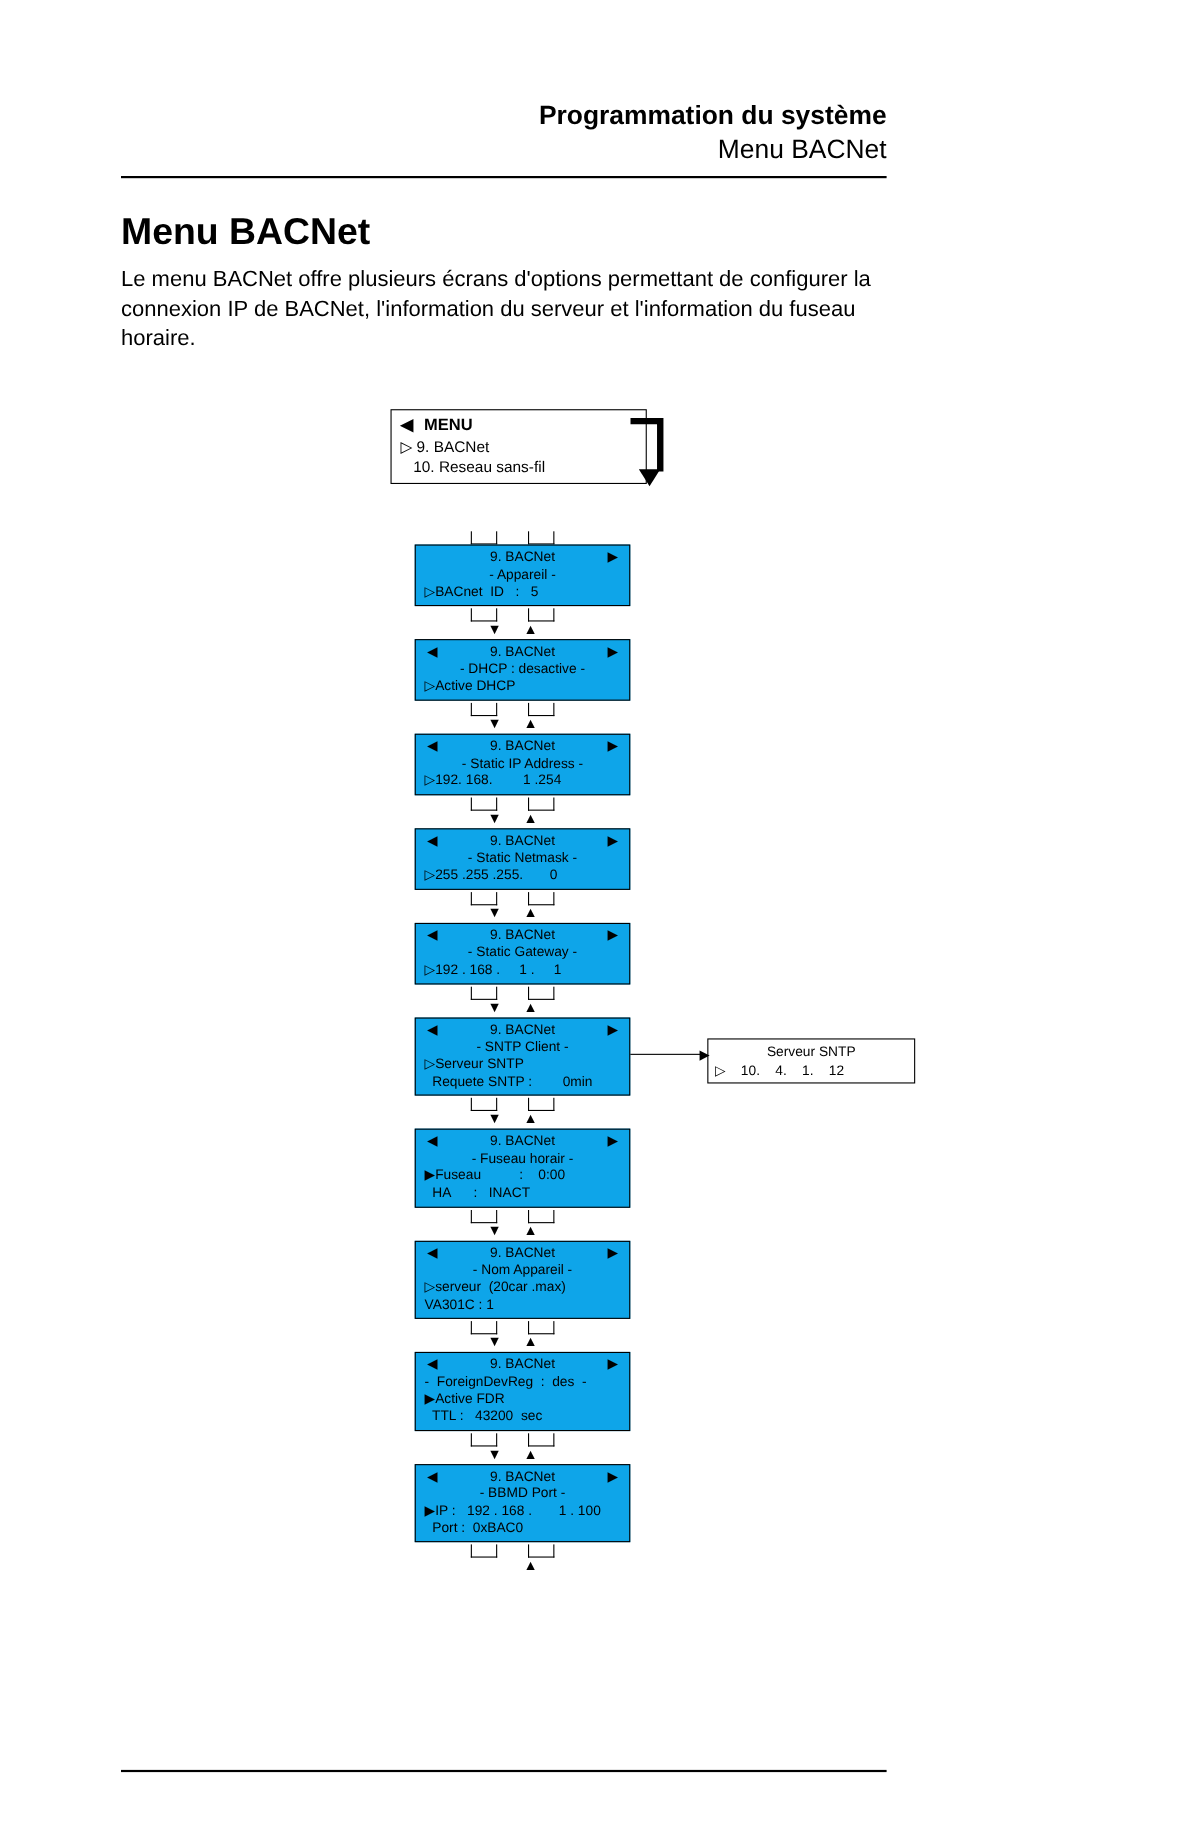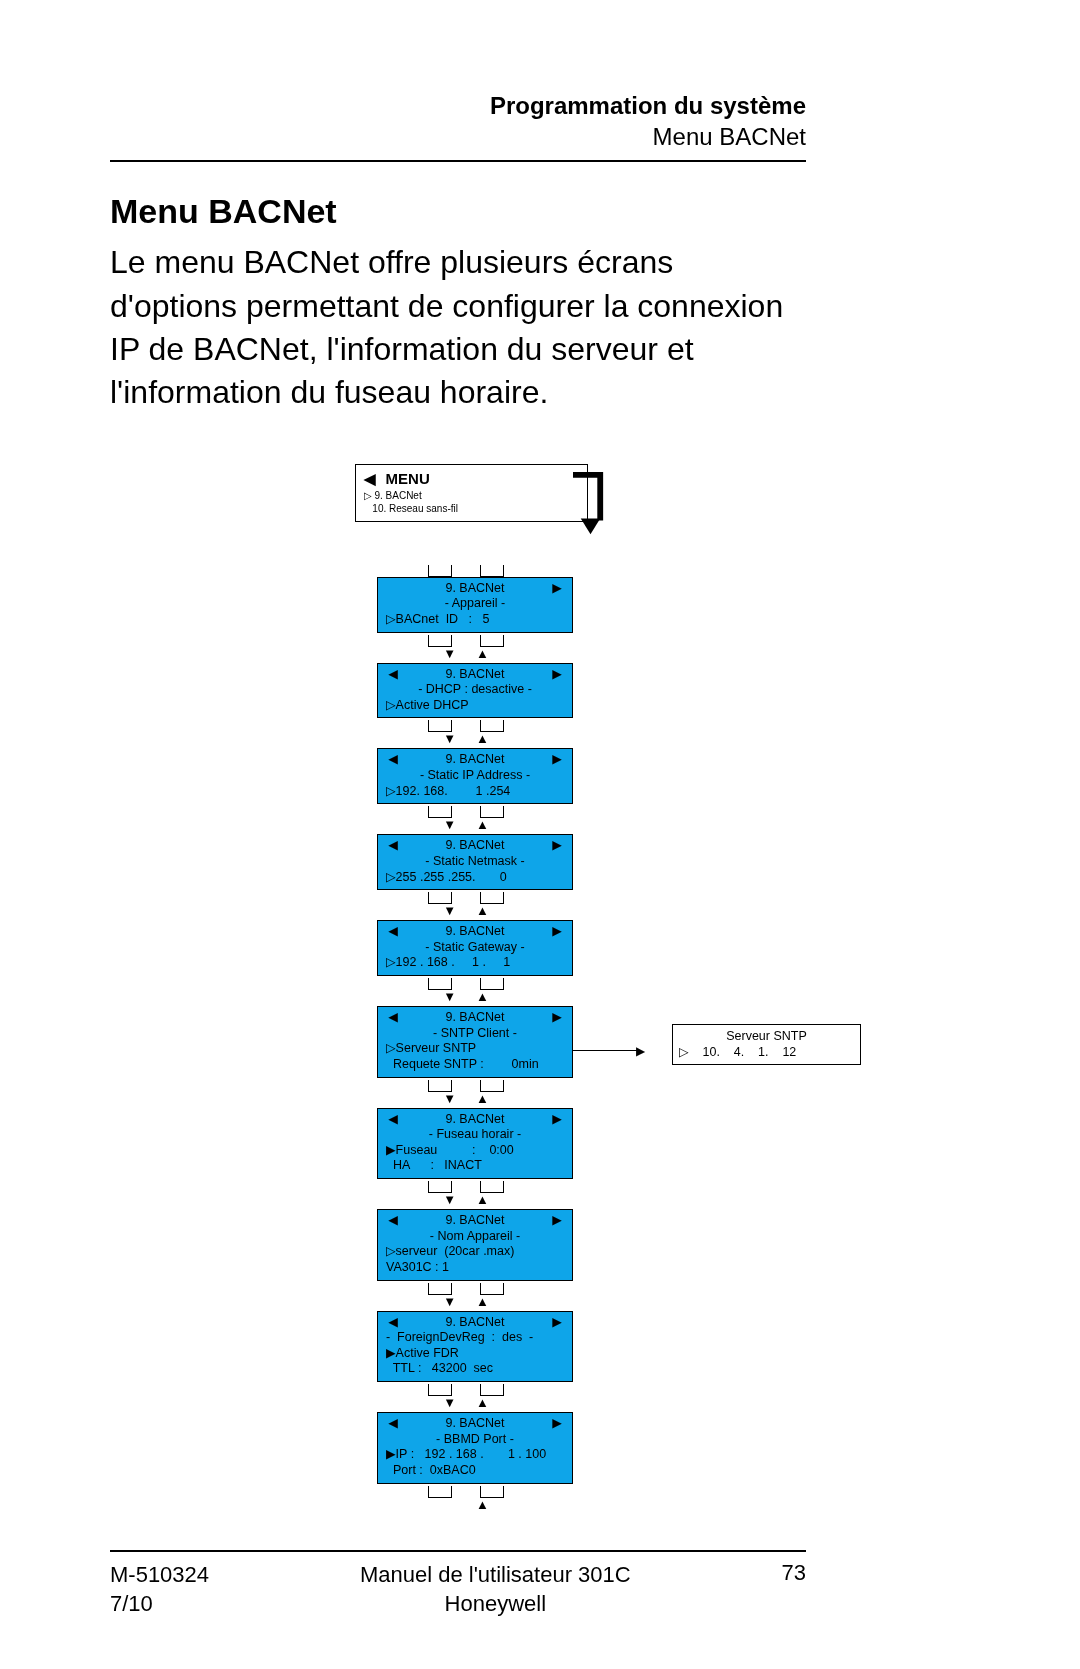--- a/index.html
+++ b/index.html
@@ -25,21 +25,21 @@
     border: none;
     border-top: 2px solid #000;
     margin: 8px 0 30px 0;
   }
   h1 {
     font-size: 34px;
     margin: 0 0 10px 0;
     font-weight: bold;
   }
   .intro {
-    font-size: 32px;
+    font-size: 20px;
     line-height: 1.35;
     margin-bottom: 50px;
   }
 
   
   .diagram-wrap {
     position: relative;
     width: 540px;
     margin-left: 215px;
   }
@@ -47,21 +47,21 @@
     border: 1.5px solid #000;
     width: 215px;
     padding: 4px 8px 6px 8px;
     font-size: 14px;
     line-height: 1.3;
     margin-left: 30px;
   }
   .menu-box .title-row {
     display:flex; align-items:center; gap:10px; font-weight:bold; font-size:15px;
   }
-  .menu-box .item { font-size:10px; white-space:pre; }
+  .menu-box .item { font-size:14px; white-space:pre; }
 
   .big-arrow {
     position:absolute;
     left: 248px;
     top: 6px;
     width: 35px;
   }
 
   .node {
     border:1.5px solid #000;
@@ -105,27 +105,26 @@
     margin-left: 52px;
     width:178px;
     height:16px;
     font-size:13px;
     line-height:1;
   }
 
   .side-box {
     position:absolute;
     left: 318px;
-    top: 560px;
+    top: 572px;
     width: 175px;
     border:1.5px solid #000;
     padding: 3px 6px;
     font-size: 12.5px;
     line-height:1.3;
-    margin-left:29px;
   }
   .side-line {
     position:absolute;
     left: 248px;
     top: 586px;
     width:68px;
     height:0;
     border-top:1.5px solid #000;
   }
   .side-arrowhead{position:absolute; left:311px; top:580px; font-size:12px;}
@@ -363,25 +362,14 @@
     <span class="side-arrowhead">▶</span>
     <div class="side-box">
       <div class="line-c" style="text-align:center">Serveur SNTP</div>
       <div class="line-l" style="white-space:pre">▷    10.    4.    1.    12</div>
     </div>
 
   </div>
 
   <div style="position:absolute; bottom:50px; left:110px; right:110px;">
     <hr class="hr-bottom">
-    <div class="footer">
-      <div class="fl">
-        <div>M-510324</div>
-        <div>7/10</div>
-      </div>
-      <div class="fc">
-        <div>Manuel  de l'utilisateur  301C</div>
-        <div>Honeywell</div>
-      </div>
-      <div class="fr">73</div>
-    </div>
   </div>
 </div>
 
 </body></html>

